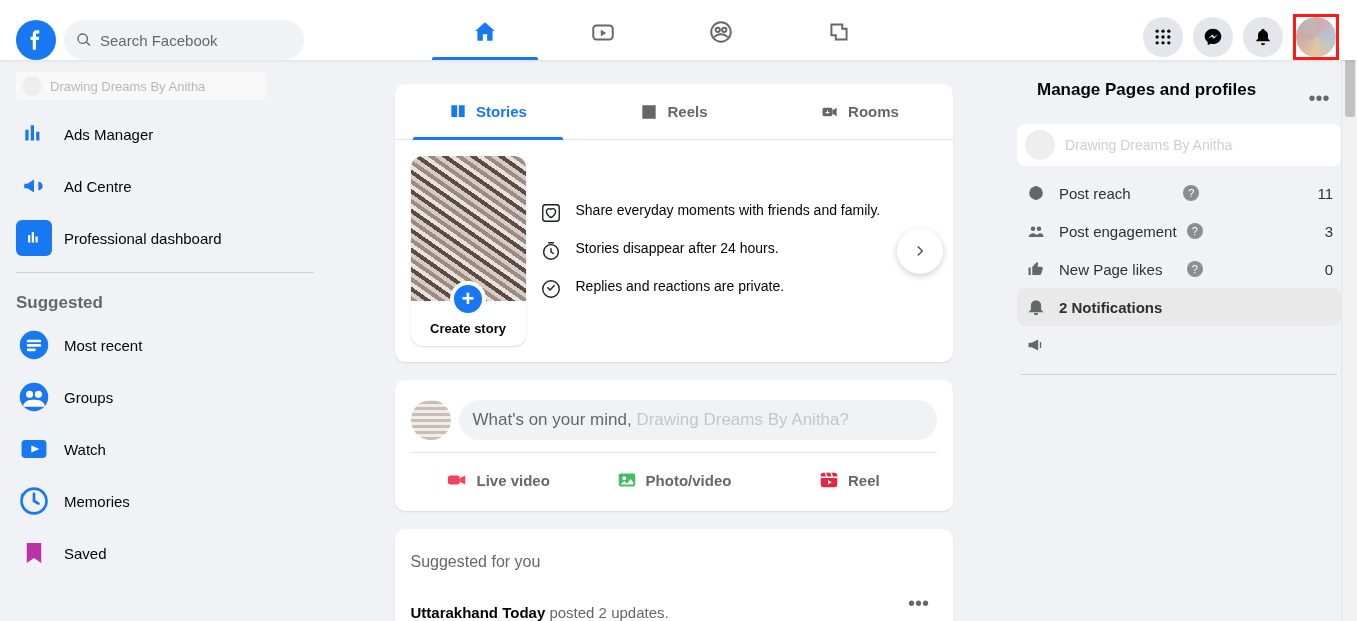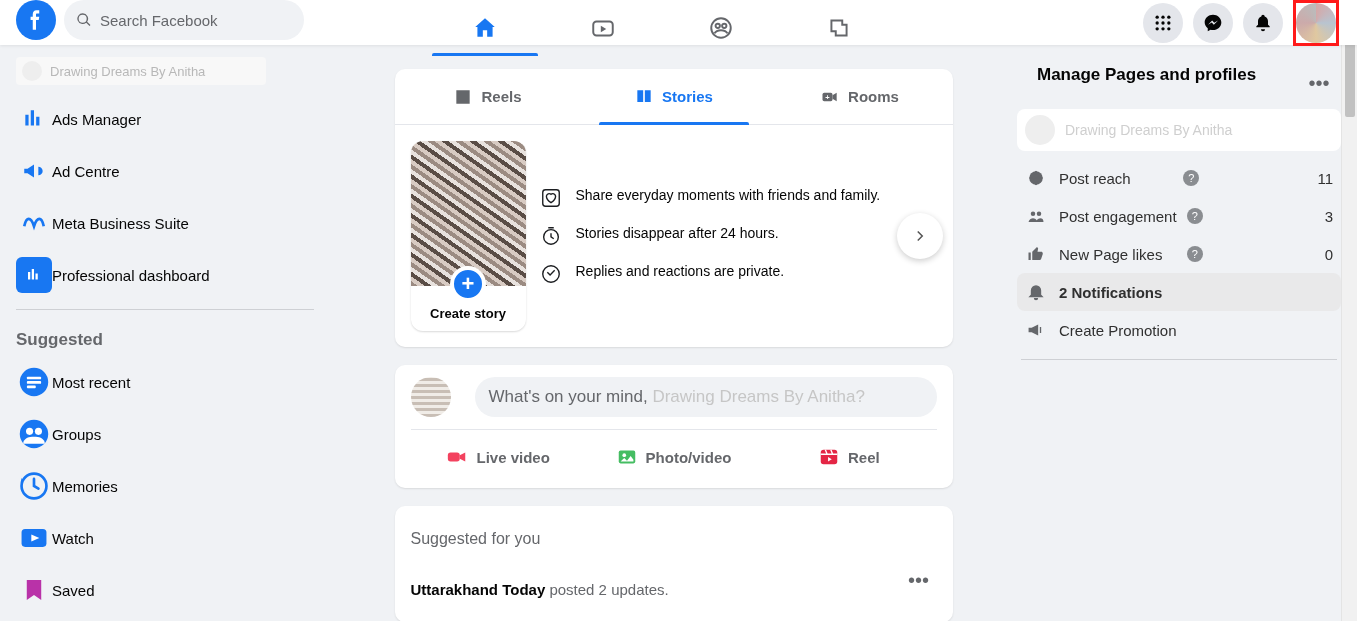--- a/index.html
+++ b/index.html
@@ -31,25 +31,25 @@
     width: 16px; height: 16px; display:flex; align-items:center; justify-content:center;
     color:#666; font-size:10px;
   }
   .scrollbar .thumb {
     width: 10px; height: 100px; background: #c1c1c1;
     border-radius:2px; margin:1px auto;
   }
 
   
   .header {
-    height: 45px;
+    height: 60px;
     background: #fff;
     box-shadow: 0 1px 3px rgba(0,0,0,.08);
     display: flex;
-    align-items: flex-start;
+    align-items: flex-end;
     position: relative;
     z-index: 5;
   }
 
   .header-left {
     display: flex;
     align-items: center;
     gap: 8px;
     padding-left: 16px;
     width: 360px;
@@ -120,21 +120,21 @@
     display:flex;
     height: calc(621px - 56px);
   }
 
   
   .leftcol {
     width: 330px;
     padding: 12px 8px;
   }
   .side-item {
-    display:flex; align-items:center; 
+    display:flex; align-items:center; gap:12px;
     padding: 8px 8px; border-radius:8px;
     font-weight:500; font-size:15px;
     color:#050505;
   }
   .side-icon {
     width:36px; height:36px; border-radius:6px;
     display:flex; align-items:center; justify-content:center;
     flex-shrink:0;
   }
   .side-divider { height:1px; background:#ced0d4; margin:8px 8px;}
@@ -214,22 +214,22 @@
     width:46px; height:46px; border-radius:50%; background:#fff;
     box-shadow:0 2px 6px rgba(0,0,0,.2);
     display:flex; align-items:center; justify-content:center;
     color:#555;
   }
 
   .composer {
     padding: 12px 16px;
   }
   .composer-top {
-    display:flex; gap:24px; align-items:center;
-    padding-bottom:12px; border-bottom:1px solid #e4e6eb;
+    display:flex; gap:8px; align-items:center;
+    padding-bottom:12px; border-bottom:1px solid #e4e6eb;margin-top:8px;
   }
   .composer-avatar {
     width:40px; height:40px; border-radius:50%;
     background: repeating-linear-gradient(0deg,#c8beb5,#c8beb5 3px,#f0ece7 3px,#f0ece7 6px);
     flex-shrink:0;
   }
   .composer-pill {
     flex:1; background:#f0f2f5; border-radius:50px;
     height:40px; display:flex; align-items:center;
     padding:0 14px; color:#65676b; font-size:17px;
@@ -391,28 +391,20 @@
       </div>
       <div class="side-item">
         <div class="side-icon">
           <svg viewBox="0 0 24 24" width="26" height="26">
               <path fill="#1877f2" d="M3 10v4h3l6 4V6l-6 4H3zm13-2v8a4 4 0 000-8z"></path>
             </svg>
         </div>
         <span>Ad Centre</span>
       </div>
       <div class="side-item">
-        <div class="side-icon">
-          <svg viewBox="0 0 24 24" width="26" height="26">
-              <path fill="none" stroke="#1877f2" stroke-width="2.5" d="M3 15c2-9 6-9 9 0 3-9 7-9 9 0"></path>
-            </svg>
-        </div>
-        <span>Meta Business Suite</span>
-      </div>
-      <div class="side-item">
         <div class="side-icon" style="background:#1877f2;border-radius:6px">
           <svg viewBox="0 0 24 24" width="18" height="18">
               <path fill="#fff" d="M4 18h3V8H4v10zm5 0h3V4H9v14zm5 0h3v-8h-3v8z"></path>
             </svg>
         </div>
         <span>Professional dashboard</span>
       </div>
 
       <div class="side-divider"></div>
       <div class="side-heading">Suggested</div>
@@ -435,62 +427,62 @@
               <circle cx="13" cy="15" r="4" fill="#fff"></circle>
               <circle cx="23" cy="15" r="4" fill="#fff"></circle>
               <path fill="#fff" d="M6 27c2-5 6-6 12-6s10 1 12 6v2H6z"></path>
             </svg>
         </div>
         <span>Groups</span>
       </div>
       <div class="side-item">
         <div class="side-icon">
           <svg viewBox="0 0 36 36" width="32" height="32">
+              <rect x="4" y="8" width="28" height="20" rx="4" fill="#1877f2"></rect>
+              <path d="M15 14l9 4-9 4z" fill="#fff"></path>
+            </svg>
+        </div>
+        <span>Watch</span>
+      </div>
+      <div class="side-item">
+        <div class="side-icon">
+          <svg viewBox="0 0 36 36" width="32" height="32">
               <circle cx="18" cy="18" r="14" fill="none" stroke="#1877f2" stroke-width="3"></circle>
               <path d="M18 10v8l5 3" stroke="#1877f2" stroke-width="3" fill="none" stroke-linecap="round"></path>
               <path d="M6 12l-3 2 1-5z" fill="#1877f2"></path>
             </svg>
         </div>
         <span>Memories</span>
       </div>
       <div class="side-item">
         <div class="side-icon">
-          <svg viewBox="0 0 36 36" width="32" height="32">
-              <rect x="4" y="8" width="28" height="20" rx="4" fill="#1877f2"></rect>
-              <path d="M15 14l9 4-9 4z" fill="#fff"></path>
-            </svg>
-        </div>
-        <span>Watch</span>
-      </div>
-      <div class="side-item">
-        <div class="side-icon">
           <svg viewBox="0 0 36 36" width="26" height="26">
               <path d="M8 4h20v28l-10-7-10 7z" fill="#b932a8"></path>
             </svg>
         </div>
         <span>Saved</span>
       </div>
 
     </div>
 
     <div class="centercol">
 
       <div class="card">
         <div class="story-tabs">
+          <div class="story-tab active">
+            <svg viewBox="0 0 24 24" fill="#1877f2">
+                <path d="M4 4h7v14H4zM13 4h7v14h-7z"></path>
+              </svg>
+            <span>Stories</span>
+          </div>
           <div class="story-tab">
             <svg viewBox="0 0 24 24" fill="#65676b">
                 <path d="M4 4h16v4H4zM4 8h16v12H4zM10 12l5 3-5 3z"></path>
               </svg>
             <span>Reels</span>
-          </div>
-          <div class="story-tab active">
-            <svg viewBox="0 0 24 24" fill="#1877f2">
-                <path d="M4 4h7v14H4zM13 4h7v14h-7z"></path>
-              </svg>
-            <span>Stories</span>
           </div>
           <div class="story-tab">
             <svg viewBox="0 0 24 24" fill="#65676b">
                 <rect x="3" y="7" width="12" height="10" rx="2"></rect>
                 <path d="M15 10l5-3v10l-5-3z"></path>
                 <text x="9" y="15" font-size="9" fill="#fff" text-anchor="middle">+</text>
               </svg>
             <span>Rooms</span>
           </div>
         </div>
@@ -635,21 +627,20 @@
             </svg>
           </span>
         <span class="label" style="font-weight:600">2 Notifications</span>
       </div>
       <div class="stat-row">
         <span class="ic">
             <svg viewBox="0 0 24 24" fill="none" stroke="#65676b" stroke-width="1.8">
               <path d="M3 10v4h3l8 4V6l-8 4H3zM18 8v8"></path>
             </svg>
           </span>
-        <span class="label">Create Promotion</span>
       </div>
       <div class="panel-divider"></div>
     </div>
   </div>
 
   <div class="scrollbar">
     <div class="arrow">▲</div>
     <div class="thumb"></div>
   </div>
 </div>

